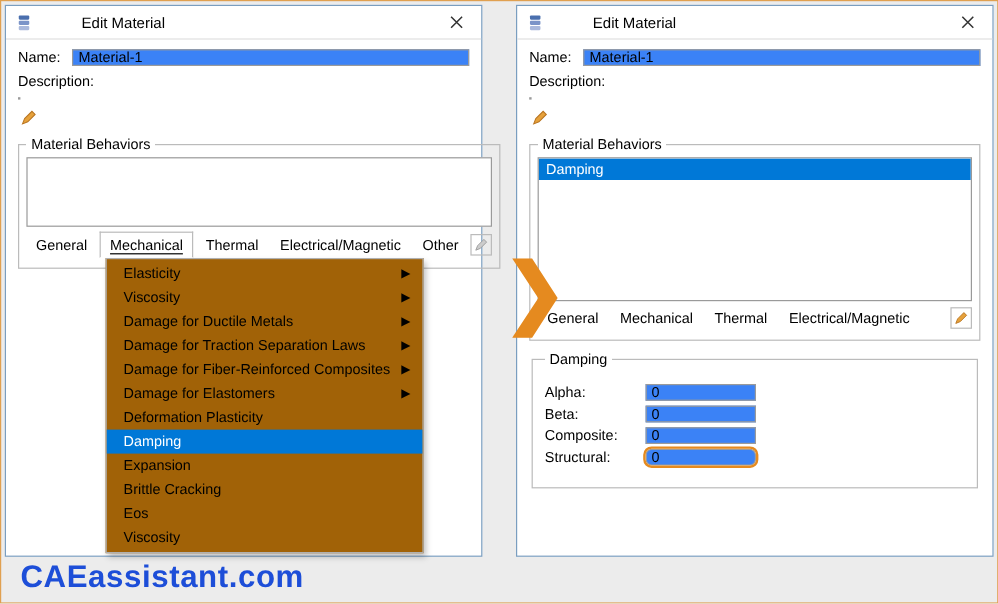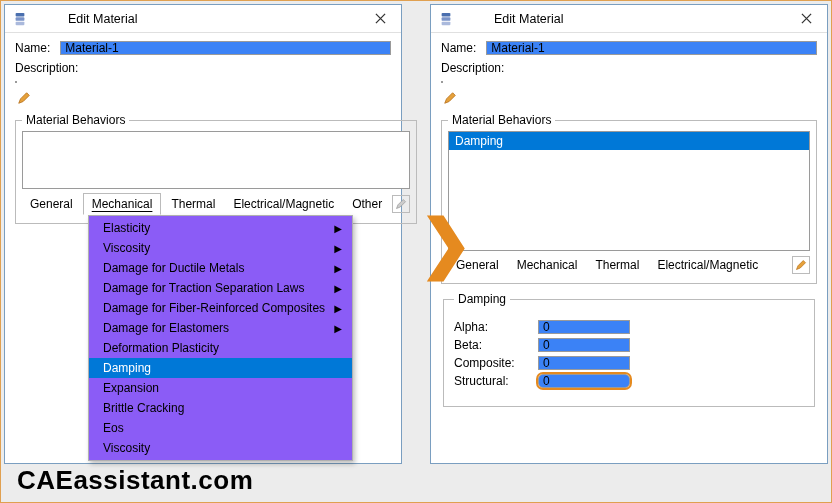--- a/index.html
+++ b/index.html
@@ -127,21 +127,21 @@
     border: 1px solid #bbb;
     margin-left: auto;
     display:flex;align-items:center;justify-content:center;
     cursor:pointer;
   }
 
   .dropdown {
     position: absolute;
     left: 83px;
     top: 210px;
-    background: #8b5cf6;
+    background: #a16207;
     border: 1px solid #b0b0b0;
     box-shadow: 2px 3px 5px rgba(0,0,0,0.25);
     padding: 2px 0;
     font-size: 12px;
     width: 265px;
     z-index: 5;
   }
   .dropdown .mi {
     display: flex;
     align-items: center;
@@ -185,21 +185,21 @@
     font-size: 64px;
     font-weight: bold;
     z-index: 3;
   }
   .watermark {
     position: absolute;
     left: 16px;
     bottom: 6px;
     font-size: 26px;
     font-weight: 700;
-    color: #000000;
+    color: #1d4ed8;
     letter-spacing: .5px;
     z-index: 10;
   }
 </style>
 </head>
 <body>
 
 <div class="stage">
 
   <div class="dialog">

